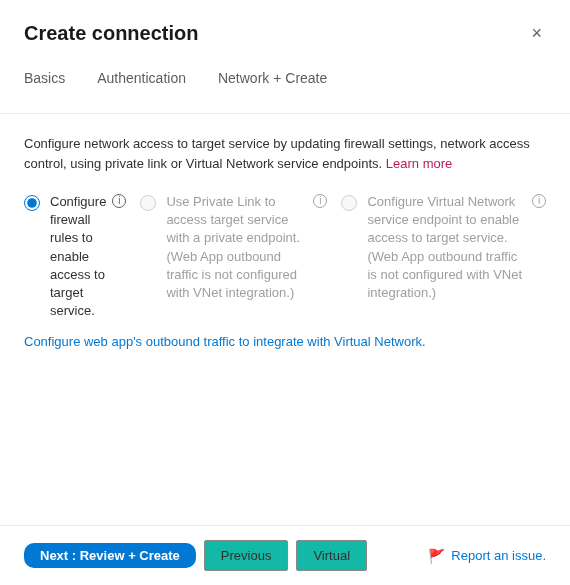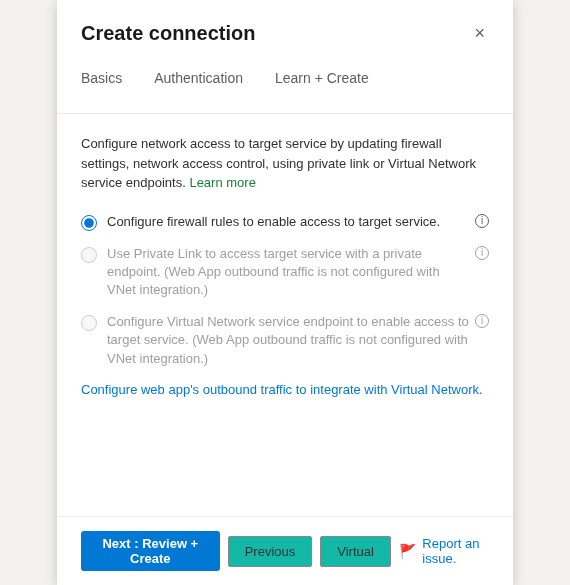--- a/index.html
+++ b/index.html
@@ -6,21 +6,21 @@
     body {
       font-family: 'Segoe UI', Arial, sans-serif;
       background: #f3f2f1;
       display: flex;
       align-items: center;
       justify-content: center;
       min-height: 100vh;
     }
     .dialog {
       background: #fff;
-      width: 456px;
+      width: 570px;
       min-height: 585px;
       box-shadow: 0 2px 12px rgba(0,0,0,0.2);
       display: flex;
       flex-direction: column;
       position: relative;
     }
     .dialog-header {
       display: flex;
       align-items: center;
       justify-content: space-between;
@@ -65,26 +65,25 @@
       padding: 20px 24px;
       flex: 1;
     }
     .description {
       font-size: 13px;
       color: #323130;
       line-height: 1.5;
       margin-bottom: 20px;
     }
     .description a {
-      color: #15803d;
+      color: #be185d;
       text-decoration: none;
     }
     .radio-group {
       display: flex;
-      flex-direction: column;
       gap: 14px;
     }
     .radio-item {
       display: flex;
       align-items: flex-start;
       gap: 10px;
     }
     .radio-input {
       margin-top: 2px;
       flex-shrink: 0;
@@ -143,21 +142,21 @@
       gap: 8px;
     }
     .btn-primary {
       background: #0078d4;
       color: #fff;
       border: none;
       padding: 5px 16px;
       font-size: 13px;
       font-weight: 600;
       cursor: pointer;
-      border-radius: 3px;
+      border-radius: 10px;
     }
     .btn-secondary {
       background: #14b8a6;
       color: #323130;
       border: 1px solid #8a8886;
       padding: 7px 16px;
       font-size: 13px;
       cursor: pointer;
       border-radius: 2px;
     }
@@ -179,21 +178,21 @@
 
 <div class="dialog">
   <div class="dialog-header">
     <span class="dialog-title">Create connection</span>
     <button class="close-btn">×</button>
   </div>
 
   <div class="tabs">
     <div class="tab">Basics</div>
     <div class="tab">Authentication</div>
-    <div class="tab">Learn + Create</div>
+    <div class="tab">Network + Create</div>
   </div>
 
   <div class="content">
     <p class="description">
       <span>Configure network access to target service by updating firewall settings, network access control, using private link or Virtual Network service endpoints.</span>
       <a href="#">Learn more</a>
     </p>
 
     <div class="radio-group">
 

